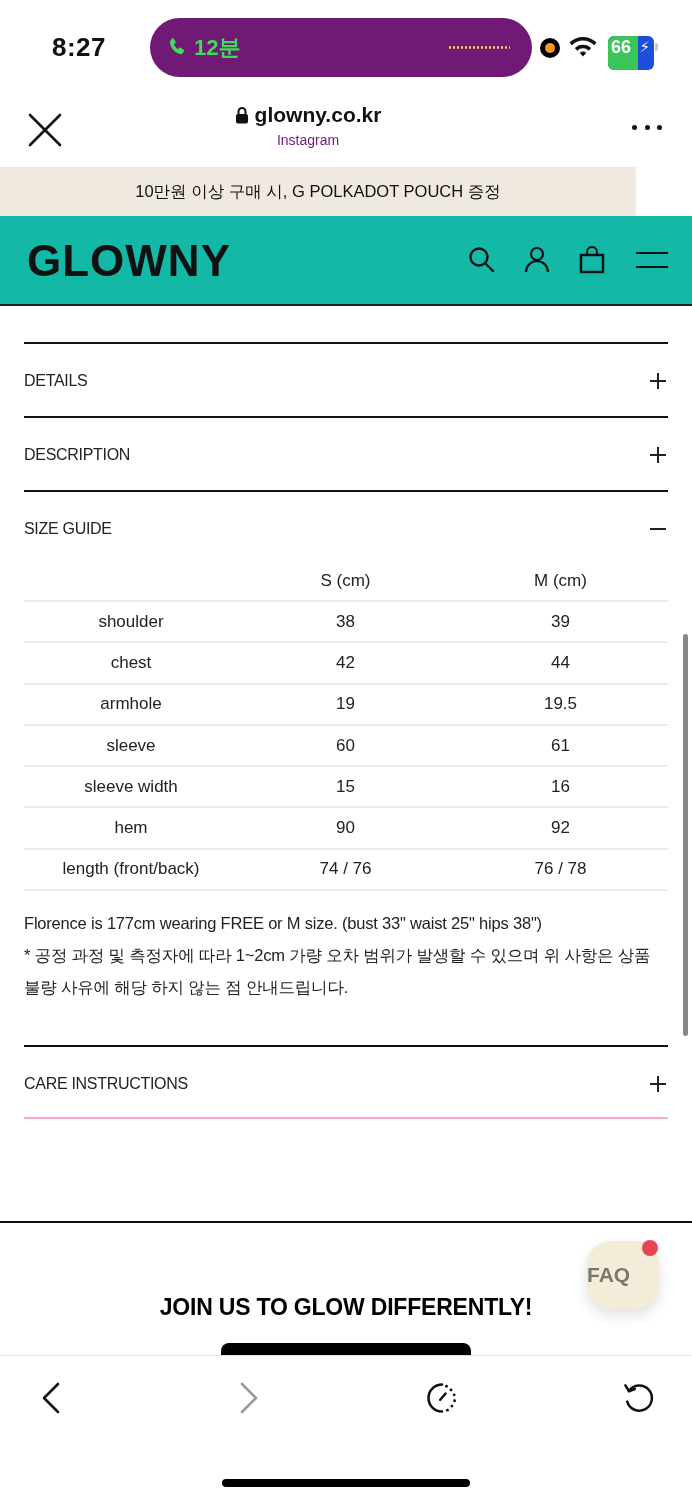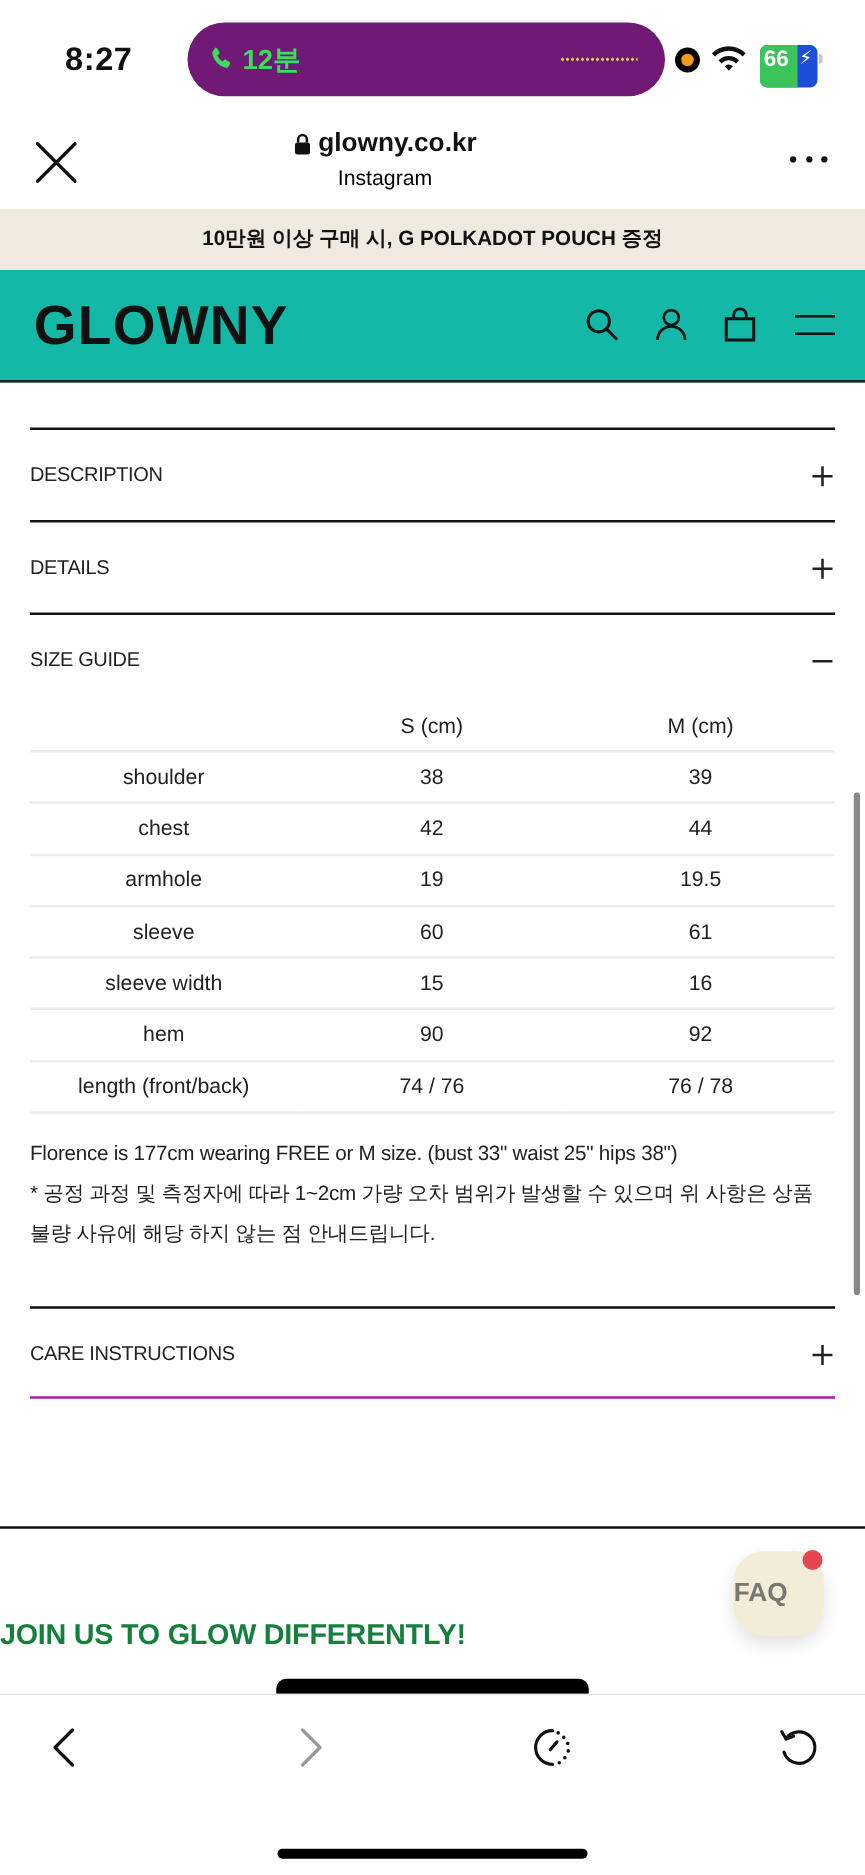--- a/index.html
+++ b/index.html
@@ -22,26 +22,26 @@
   .battery .pct { position: absolute; left: 3px; top: 0; font-size: 18px; font-weight: 700; color: #fff; line-height: 22px; }
   .battery .bolt { position: absolute; right: 4px; top: 2px; font-size: 15px; color: #fff; line-height: 18px; }
   .battery-nub { position: absolute; left: 655px; top: 43px; width: 3px; height: 8px; border-radius: 0 2px 2px 0; background: #c9c9c9; }
 
   
   .browser-header { position: absolute; left: 0; top: 95px; width: 692px; height: 72px; background: #fff; }
   .close-btn { position: absolute; left: 26px; top: 16px; width: 38px; height: 38px; }
   .url-wrap { position: absolute; left: 0; width: 616px; top: 8px; text-align: center; }
   .url-line { font-size: 21px; font-weight: 700; color: #111; display: inline-flex; align-items: center; gap: 6px; }
   .lock-icon { width: 14px; height: 18px; display: inline-block; }
-  .url-sub { font-size: 17px; color: #000000; margin-top: 4px; }
+  .url-sub { font-size: 14px; color: #701a75; margin-top: 4px; }
   .more-btn { position: absolute; left: 632px; top: 30px; width: 30px; height: 10px; display: flex; justify-content: space-between; }
   .more-btn span { width: 5px; height: 5px; border-radius: 50%; background: #111; display: block; }
 
   
-  .promo { position: absolute; left: 0; top: 167px; width: 692px; height: 49px; background: #efe9df; text-align: center; font-size: 16.5px; font-weight: 700; line-height: 49px; color: #111; }
+  .promo { position: absolute; left: 0; top: 167px; width: 636px; height: 49px; background: #efe9df; text-align: center; font-size: 16.5px; font-weight: 400; line-height: 49px; color: #111; }
 
   
   .site-header { position: absolute; left: 0; top: 216px; width: 692px; height: 90px; border-bottom: 2px solid #222; background: #14b8a6; }
   .logo { position: absolute; left: 27px; top: 20px; font-size: 44px; font-weight: 700; letter-spacing: 1px; color: #111; }
   .hdr-icon { position: absolute; top: 28px; width: 32px; height: 32px; }
   .hdr-search { left: 466px; }
   .hdr-user { left: 521px; }
   .hdr-bag { left: 576px; }
   .hdr-menu { left: 634px; width: 36px; }
 
@@ -58,25 +58,25 @@
   table.size { width: 644px; border-collapse: collapse; margin-top: -4px; }
   table.size th, table.size td { height: 41.3px; text-align: center; font-size: 17px; color: #222; font-weight: 400; border-bottom: 2px solid #ececec; }
   table.size th { height: 39px; }
   table.size col.c0 { width: 214px; }
   table.size col.c1 { width: 215px; }
   table.size col.c2 { width: 215px; }
 
   .note { font-size: 16.5px; color: #222; line-height: 32px; margin-top: 16px; padding-right: 4px; letter-spacing: -0.2px; }
   .note p { margin: 0; }
   .acc-gap { height: 42px; }
-  .acc-last { border-top: 2px solid #111; border-bottom: 2px solid #a21caf; height: 74px; position: relative; }
+  .acc-last { border-top: 2px solid #111; border-bottom: 2px solid #f9a8d4; height: 74px; position: relative; }
 
   
   .footer-rule { position: absolute; left: 0; top: 1221px; width: 692px; height: 2px; background: #111; }
-  .join { position: absolute; left: 0; top: 1294px; width: 692px; text-align: left; font-size: 23px; font-weight: 700; color: #15803d; letter-spacing: -0.2px; }
+  .join { position: absolute; left: 0; top: 1294px; width: 692px; text-align: center; font-size: 23px; font-weight: 700; color: #000000; letter-spacing: -0.2px; }
   .join-btn { position: absolute; left: 221px; top: 1343px; width: 250px; height: 14px; background: #000; border-radius: 8px 8px 0 0; }
   .faq-btn { position: absolute; left: 587px; top: 1241px; width: 72px; height: 68px; border-radius: 24px; background: #f2ecd9; box-shadow: 0 6px 14px rgba(0,0,0,0.12); text-align: left; line-height: 68px; font-size: 21px; font-weight: 700; color: #7a7770; }
   .faq-badge { position: absolute; left: 642px; top: 1240px; width: 16px; height: 16px; border-radius: 50%; background: #e84550; }
 
   
   .scrollbar { position: absolute; left: 683px; top: 634px; width: 5px; height: 402px; border-radius: 3px; background: #888; }
 
   
   .toolbar { position: absolute; left: 0; top: 1355px; width: 692px; height: 145px; background: #fff; border-top: 1.5px solid #e3e3e3; }
   .tb-btn { position: absolute; top: 22px; width: 36px; height: 40px; }
@@ -149,25 +149,25 @@
     <path d="M11 11V8a5 5 0 0 1 10 0v3" stroke="#111" stroke-width="2.2" fill="none"></path>
     <rect x="5" y="11" width="22" height="17" stroke="#111" stroke-width="2.4" fill="none"></rect>
   </svg>
   <svg class="hdr-icon hdr-menu" viewBox="0 0 36 32">
     <path d="M2 9H34M2 23H34" stroke="#111" stroke-width="2" fill="none"></path>
   </svg>
 </div>
 
 <div class="content">
   <div class="acc-item">
+    <span class="acc-title">DETAILS</span>
+    <span class="acc-toggle plus"></span>
+  </div>
+  <div class="acc-item">
     <span class="acc-title">DESCRIPTION</span>
-    <span class="acc-toggle plus"></span>
-  </div>
-  <div class="acc-item">
-    <span class="acc-title">DETAILS</span>
     <span class="acc-toggle plus"></span>
   </div>
   <div class="acc-open">
     <div class="acc-head">
       <span class="acc-title">SIZE GUIDE</span>
       <span class="acc-toggle"></span>
     </div>
     <table class="size">
       <colgroup>
           <col class="c0">

